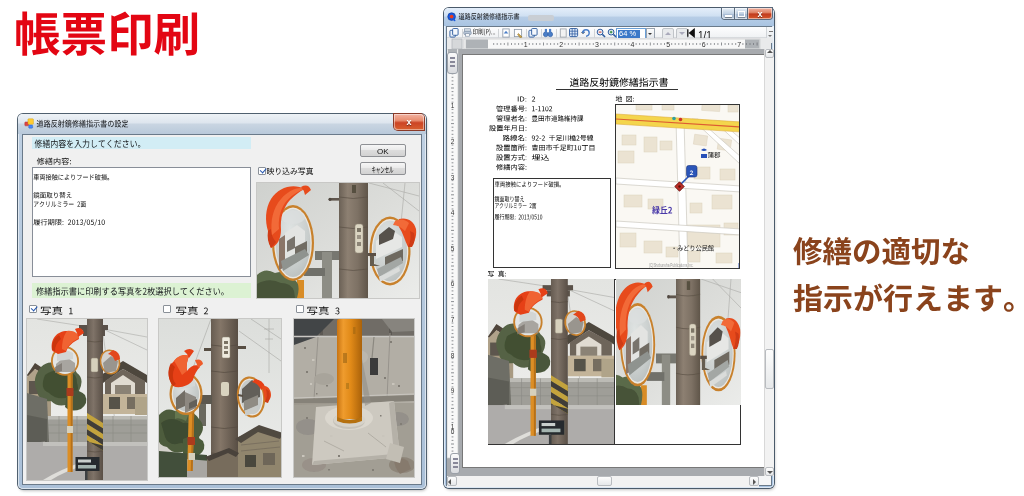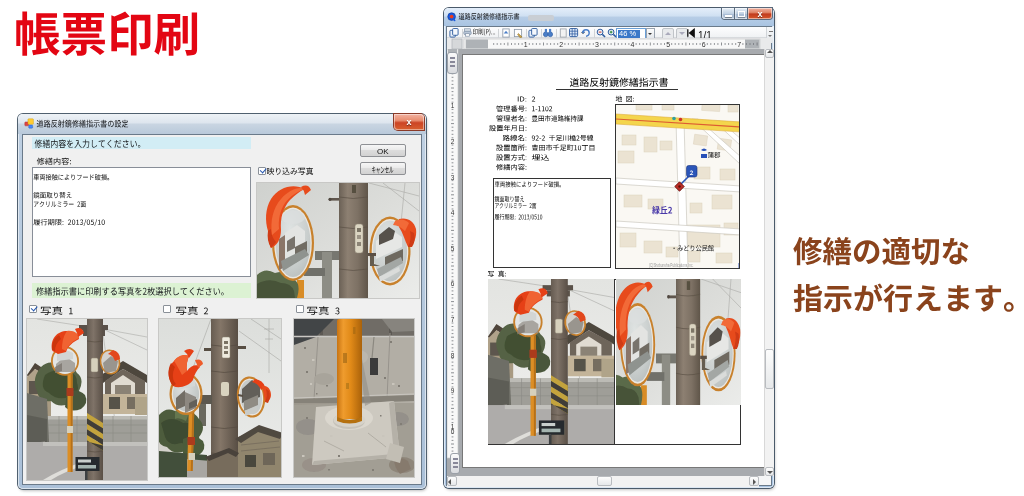--- a/index.html
+++ b/index.html
@@ -580,21 +580,21 @@
         </svg>
         <svg class="ti" style="left:160px;width:10px;height:10px;top:0.5px" viewBox="0 0 11 11">
           <circle cx="4.5" cy="4.5" r="3.2" fill="#eef4fb" stroke="#2c5a9e" stroke-width="1.1"></circle>
           <line x1="7" y1="7" x2="10" y2="10" stroke="#2c5a9e" stroke-width="1.6"></line>
           <line x1="3" y1="4.5" x2="6" y2="4.5" stroke="#208030" stroke-width="1.1"></line>
           <line x1="4.5" y1="3" x2="4.5" y2="6" stroke="#208030" stroke-width="1.1"></line>
         </svg>
         <div style="position:absolute;left:169px;top:1px;width:30px;height:13px;background:#fff;border:1px solid #6aa0d8">
           <div style="position:absolute;left:1px;top:1px;width:22px;height:9px;background:#3a78c8"></div>
         </div>
-        <span style="position:absolute;left:172px;top:2px;font-size:7.5px;color:#fff;font-family:Liberation Sans">46 %</span>
+        <span style="position:absolute;left:172px;top:2px;font-size:7.5px;color:#fff;font-family:Liberation Sans">64 %</span>
         <div style="position:absolute;left:199px;top:1px;width:9px;height:13px;background:linear-gradient(#fdfdfd,#dde2e8);border:1px solid #9aa4b0">
           <span class="arr" style="left:1px;top:4px;border-top-color:#333;border-bottom-width:0;border-width:2.5px"></span>
         </div>
         <div style="position:absolute;left:215px;top:1px;width:12px;height:12px;background:#e8eaec;border:1px solid #c0c4c8;border-radius:2px">
           <span class="arr" style="left:2px;top:3px;border-bottom-color:#aab;border-top-width:0"></span>
         </div>
         <div style="position:absolute;left:229px;top:1px;width:12px;height:12px;background:#e8eaec;border:1px solid #c0c4c8;border-radius:2px">
           <span class="arr" style="left:2px;top:3px;border-top-color:#aab;border-bottom-width:0"></span>
         </div>
         <svg class="ti" style="left:239px;width:10px;height:10px;top:0.5px" viewBox="0 0 11 11">

